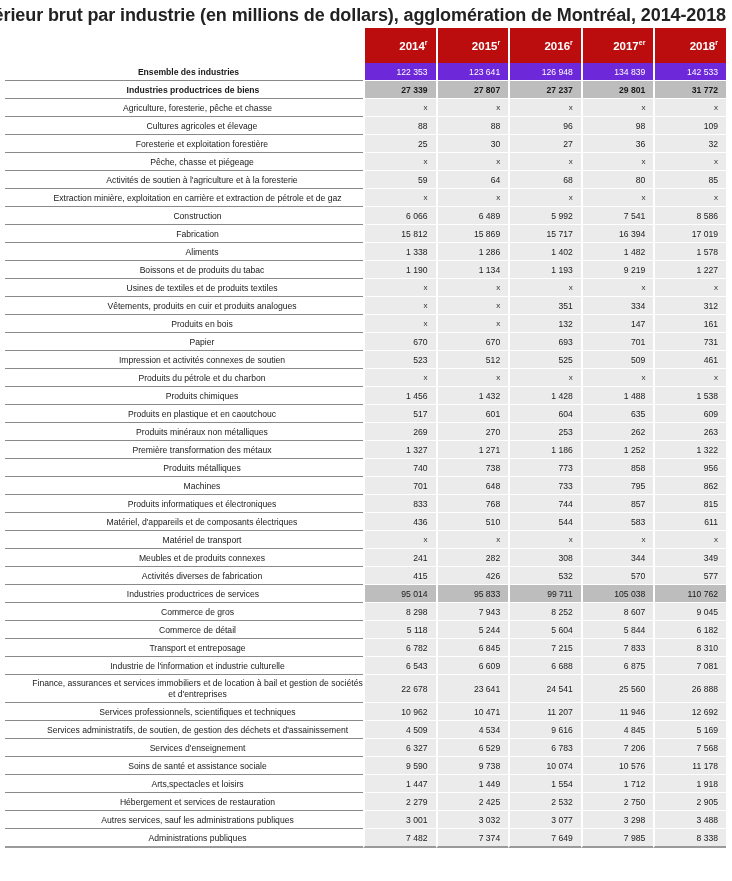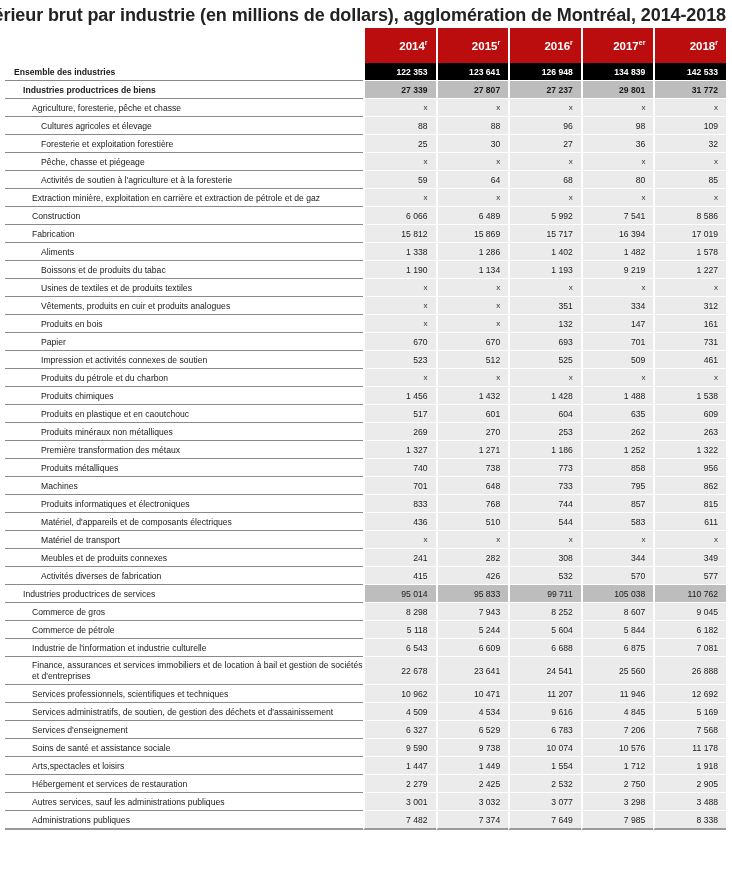--- a/index.html
+++ b/index.html
@@ -9,24 +9,24 @@
            color:#222; letter-spacing:-0.1px; white-space:nowrap; }
   table { position:absolute; left:5px; top:28px; border-collapse:separate; border-spacing:0;
           width:721px; table-layout:fixed; }
   col.label { width:358px; }
   col.val { width:72.6px; }
   th { background:#bb0d0d; color:#fff; font-size:11.5px; font-weight:bold; text-align:right;
        padding:0 8px 0 0; height:35px; border-left:2px solid #fff; vertical-align:middle; }
   th.blank { background:#fff; border-left:none; }
   th sup { font-size:7px; vertical-align:top; position:relative; top:-1px; }
   td { font-size:8.6px; height:17px; padding:0; vertical-align:middle; }
-  td.lbl { border-bottom:1px solid #8a8a8a; white-space:nowrap; overflow:hidden; }
+  td.lbl { border-bottom:1px solid #8a8a8a; white-space:nowrap; overflow:hidden;text-align:center; }
   td.v { text-align:right; padding-right:8px; background:#ebebeb; border-left:2px solid #fff;
          border-bottom:1px solid #fff; }
-  tr.total td.v { background:#000000; color:#fff; font-weight:bold; }
+  tr.total td.v { background:#6d28d9; color:#fff; font-weight:normal; }
   tr.total td.lbl { font-weight:bold; }
   tr.sub1 td.v { background:#bdbdbd; }
   tr.sub1.bold td.lbl, tr.sub1.bold td.v { font-weight:bold; }
   tr.l0 td.lbl { padding-left:9px; }
   tr.l1 td.lbl { padding-left:18px; }
   tr.l2 td.lbl { padding-left:27px; }
   tr.l3 td.lbl { padding-left:36px; }
   tr.tall td { height:27px; }
   tr.tall td.lbl { white-space:normal; line-height:11px; }
   td.x { font-size:8px; color:#333; }
@@ -300,26 +300,34 @@
       </tr>
       <tr class="l2">
         <td class="lbl">Commerce de gros</td>
         <td class="v">8 298</td>
         <td class="v">7 943</td>
         <td class="v">8 252</td>
         <td class="v">8 607</td>
         <td class="v">9 045</td>
       </tr>
       <tr class="l2">
-        <td class="lbl">Commerce de pétrole</td>
+        <td class="lbl">Commerce de détail</td>
         <td class="v">5 118</td>
         <td class="v">5 244</td>
         <td class="v">5 604</td>
         <td class="v">5 844</td>
         <td class="v">6 182</td>
+      </tr>
+      <tr class="l2">
+        <td class="lbl">Transport et entreposage</td>
+        <td class="v">6 782</td>
+        <td class="v">6 845</td>
+        <td class="v">7 215</td>
+        <td class="v">7 833</td>
+        <td class="v">8 310</td>
       </tr>
       <tr class="l2">
         <td class="lbl">Industrie de l'information et industrie culturelle</td>
         <td class="v">6 543</td>
         <td class="v">6 609</td>
         <td class="v">6 688</td>
         <td class="v">6 875</td>
         <td class="v">7 081</td>
       </tr>
       <tr class="l2 tall">

